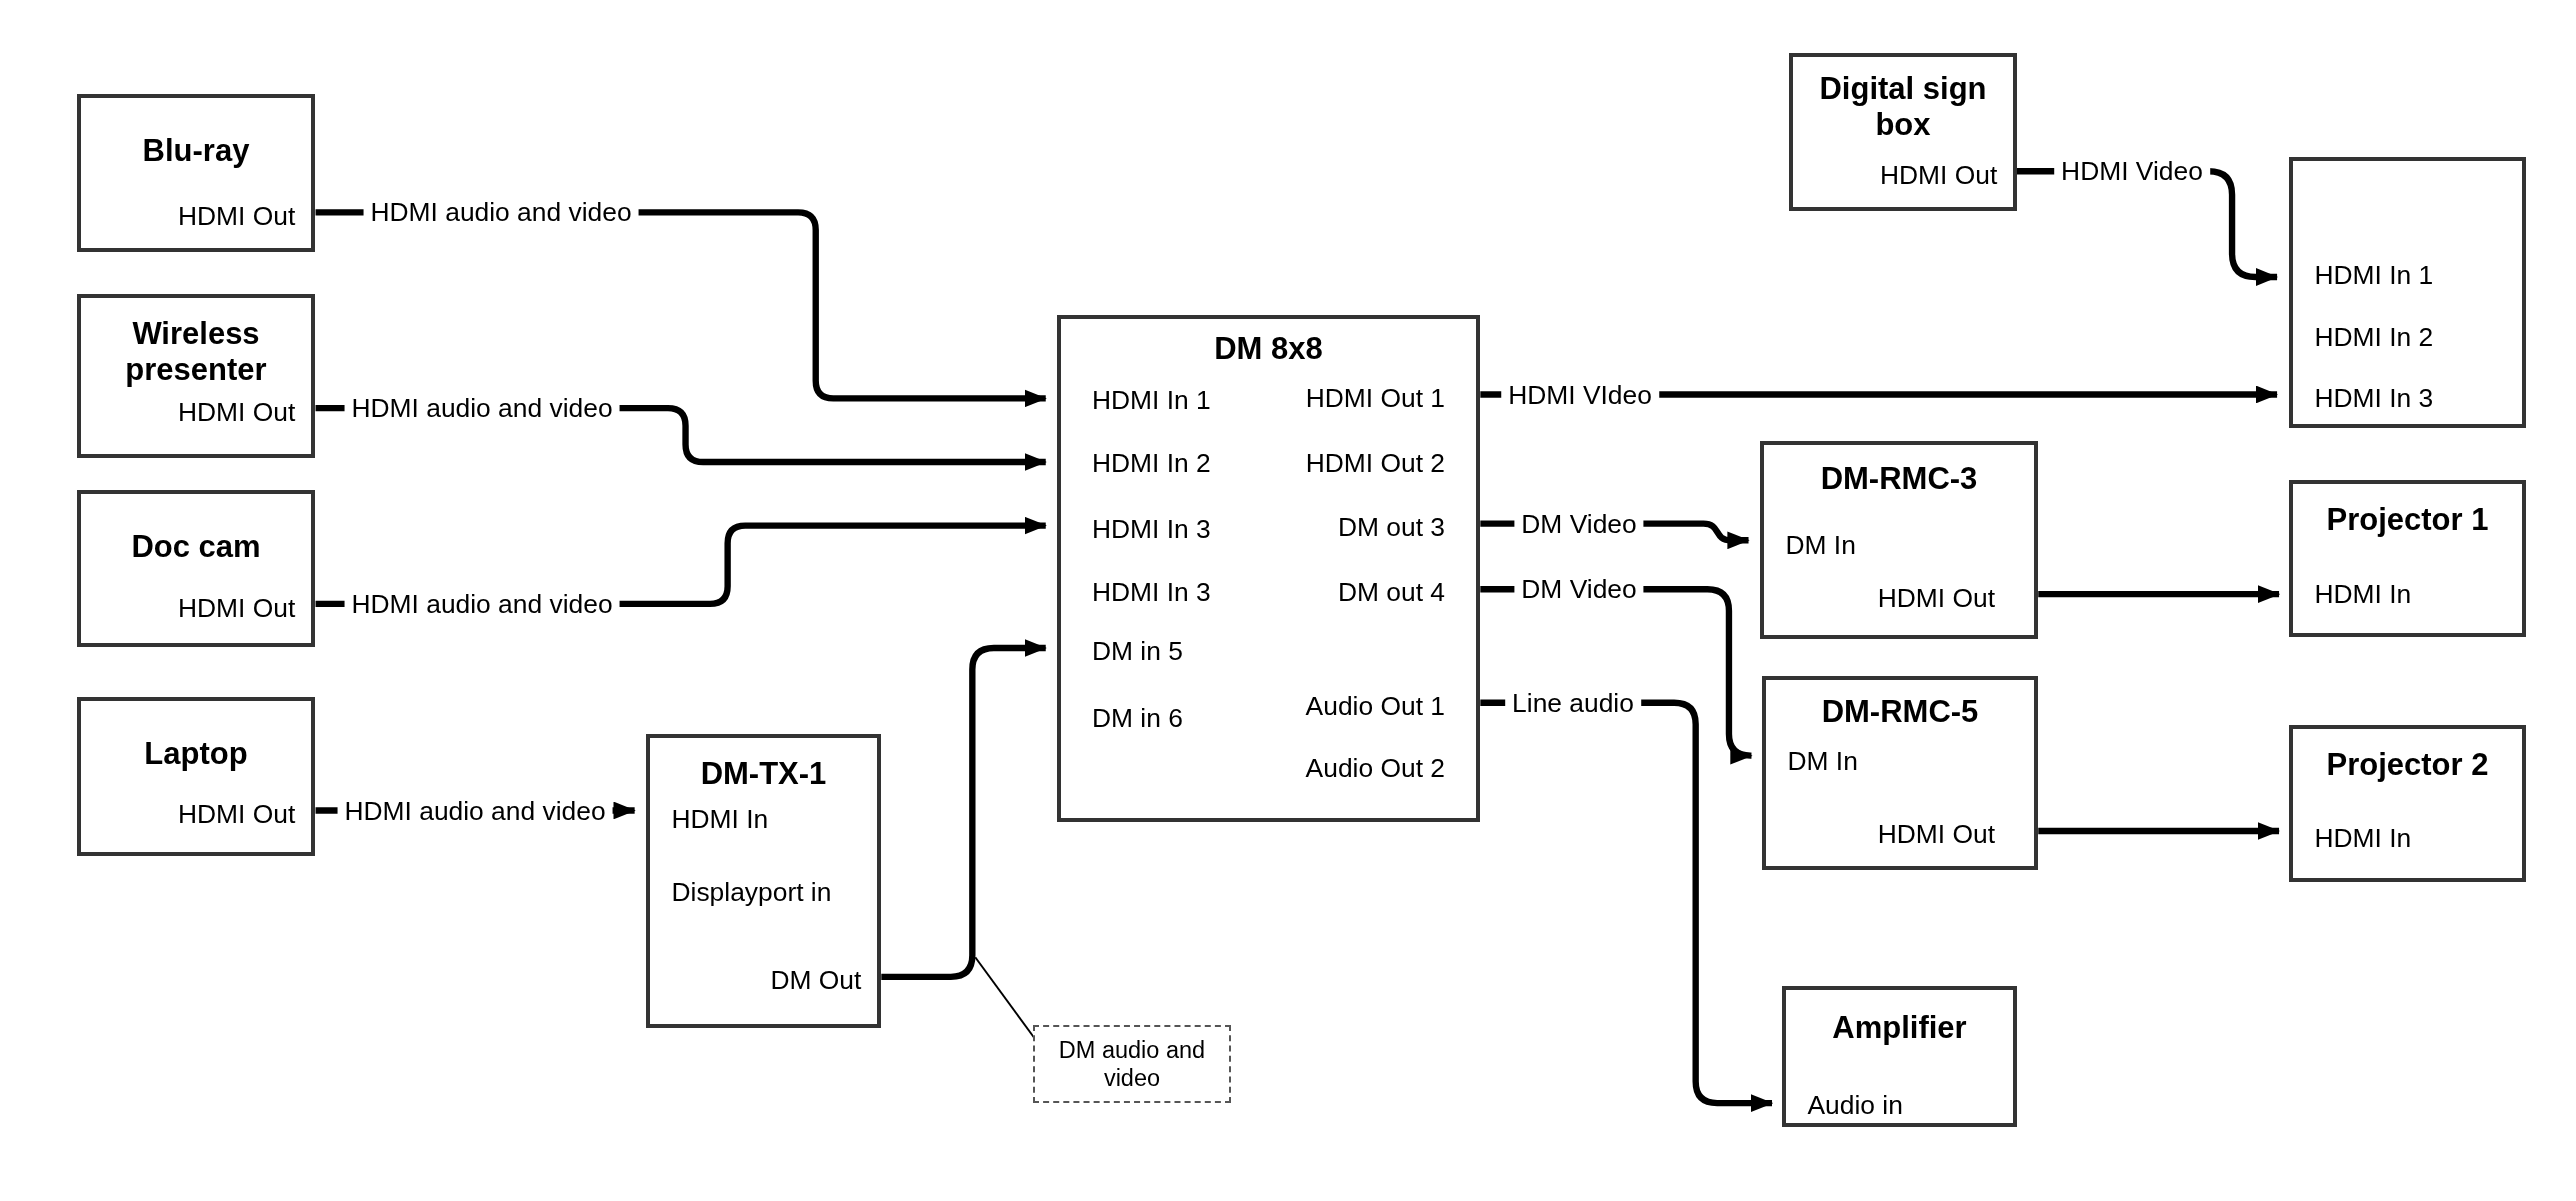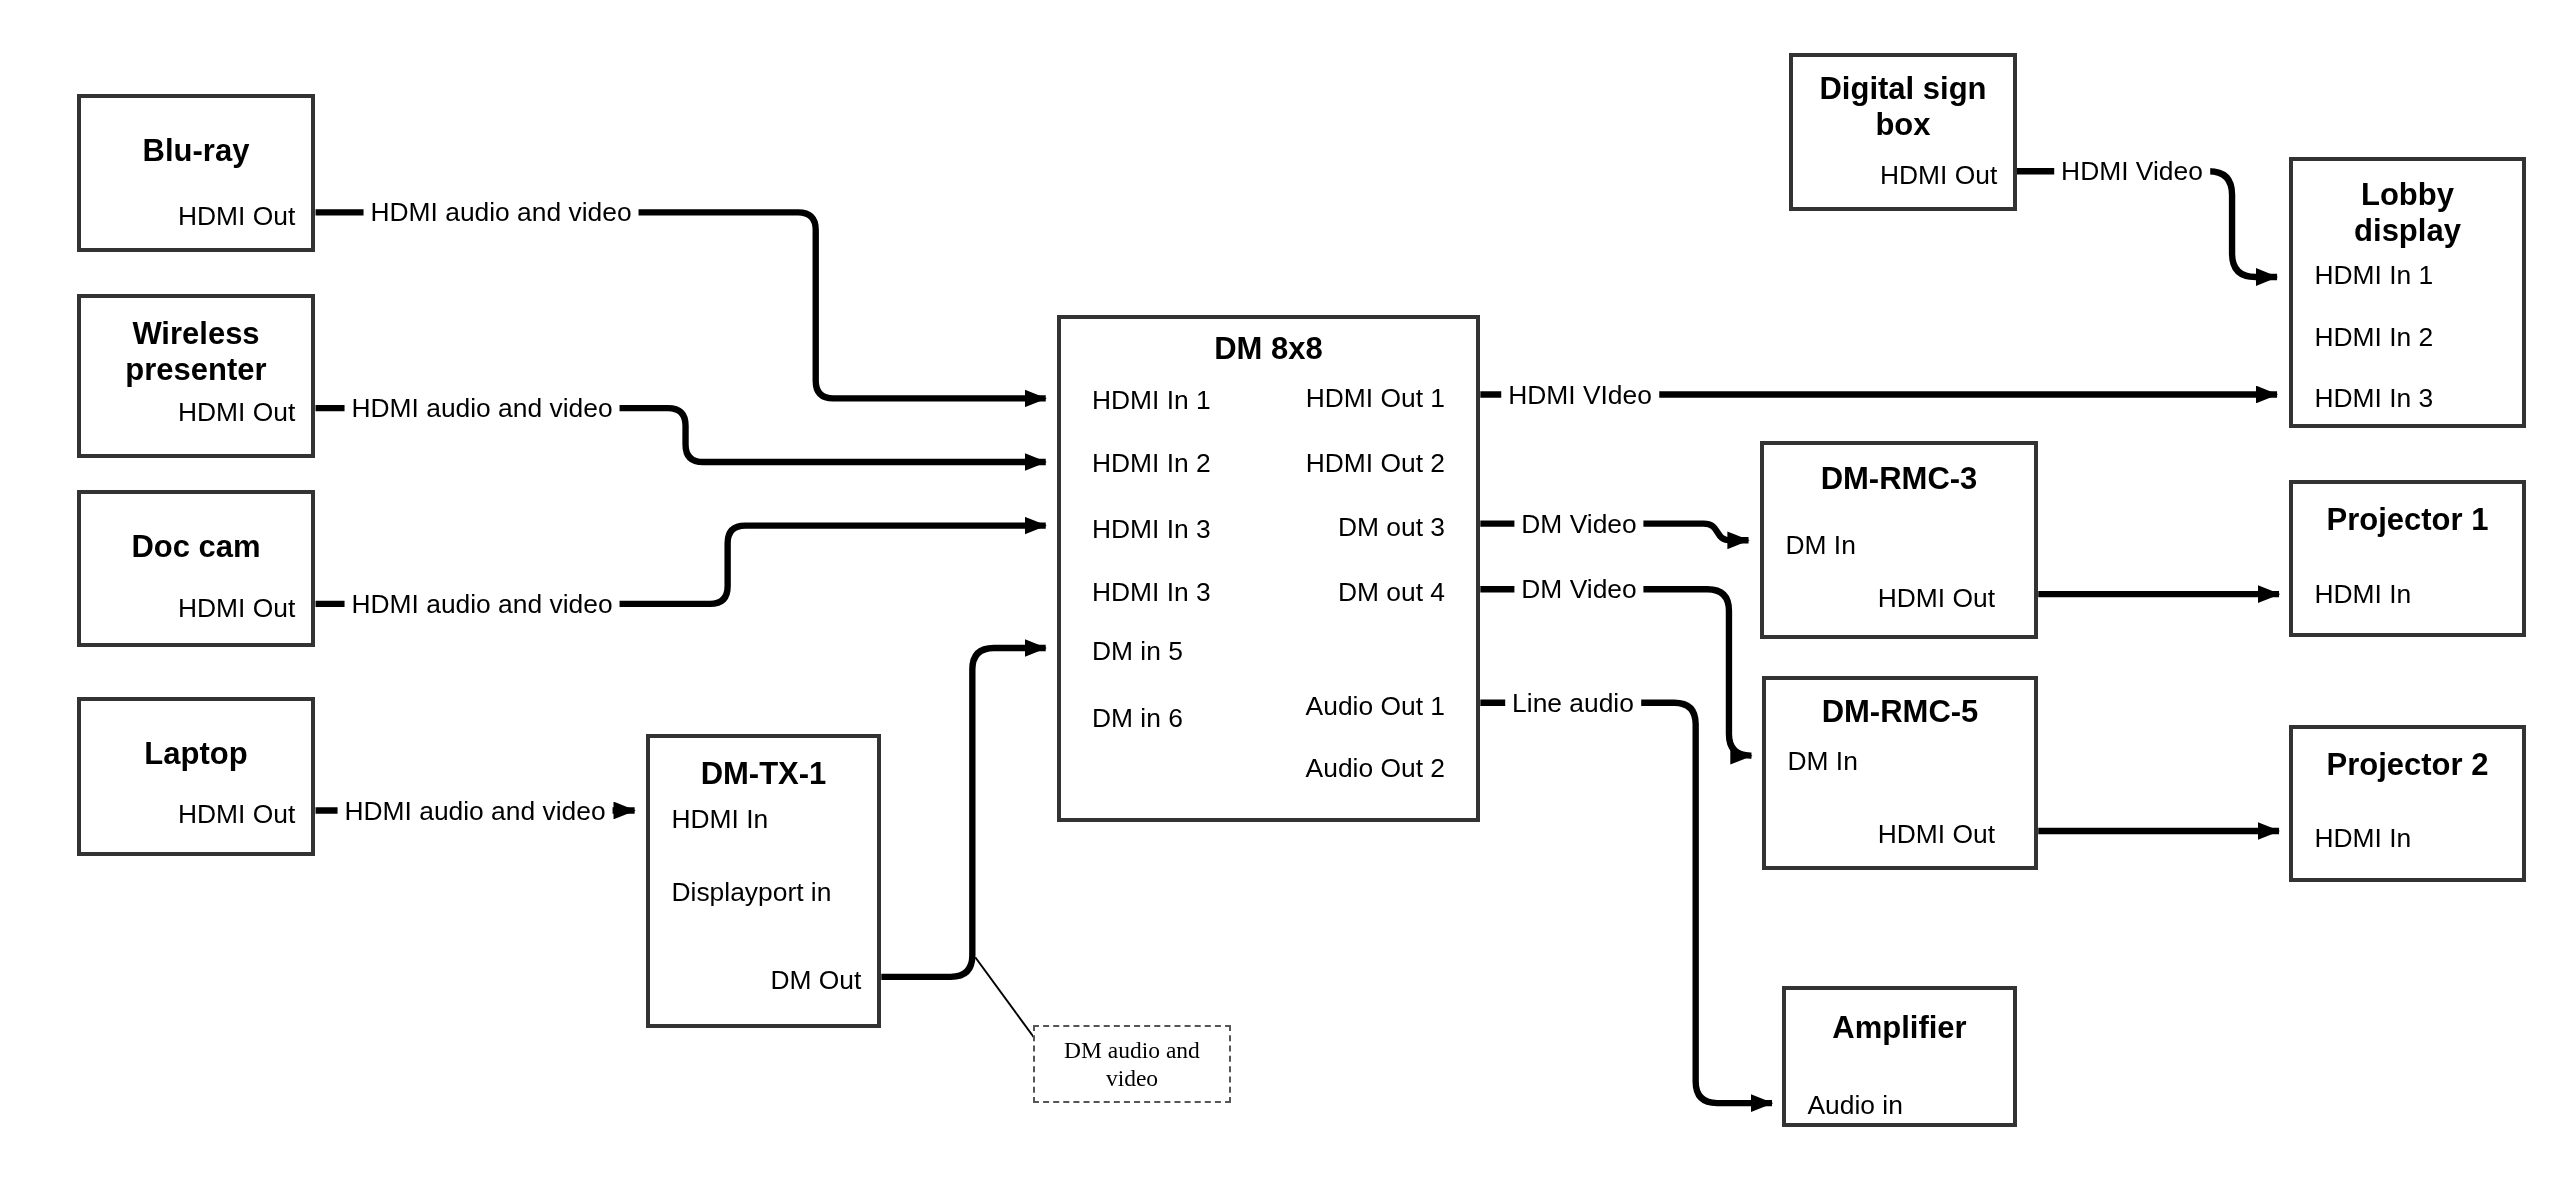--- a/index.html
+++ b/index.html
@@ -12,21 +12,21 @@
               white-space:pre-line;}
   .port{position:absolute;font-size:26.4px;line-height:29px;white-space:nowrap;}
   .port.pl{left:21.5px;}
   .port.pr{right:15.7px;text-align:right;}
   .dm-port-l{left:31px;}
   .dm-port-r{right:31px;text-align:right;}
   .edge-label{position:absolute;z-index:3;transform:translate(-50%,-50%);
               background:#fff;padding:0 6.9px;font-size:26.4px;line-height:29px;white-space:nowrap;}
   .callout{position:absolute;z-index:3;border:2px dashed #555;background:#fff;
            box-sizing:border-box;display:flex;align-items:center;justify-content:center;
-           font-size:23.5px;line-height:28px;text-align:center;white-space:pre-line;font-family:Liberation Serif, serif;}
+           font-size:23.5px;line-height:28px;text-align:center;white-space:pre-line;}
 </style>
 </head>
 <body>
 
 <div id="stage">
 
   <svg class="wires" width="2576" height="1201" viewBox="0 0 2631 1227">
     <defs>
       <marker id="arr" viewBox="0 0 10 8" refX="9.5" refY="4" markerWidth="3.5" markerHeight="2.8" orient="auto" markerUnits="strokeWidth">
         <path d="M0 0 L10 4 L0 8 Z" fill="#000"></path>
@@ -93,22 +93,20 @@
     <div class="port dm-port-r" style="top:435px">Audio Out 2</div>
   </div>
 
   <div class="node" style="left:1789px;top:53px;width:228px;height:158px">
     <div class="node-title" style="margin-top:13.7px">Digital sign
 box</div>
     <div class="port pr" style="top:104px">HDMI Out</div>
   </div>
 
   <div class="node" style="left:2289px;top:157px;width:237px;height:271px">
-    <div class="node-title" style="margin-top:15.7px">Lobby
-display</div>
     <div class="port pl" style="top:100px">HDMI In 1</div>
     <div class="port pl" style="top:162px">HDMI In 2</div>
     <div class="port pl" style="top:223px">HDMI In 3</div>
   </div>
 
   <div class="node" style="left:1760px;top:441px;width:278px;height:198px">
     <div class="node-title" style="margin-top:15.7px">DM-RMC-3</div>
     <div class="port pl" style="top:86px">DM In</div>
     <div class="port pr" style="top:139px;right:39px">HDMI Out</div>
   </div>

